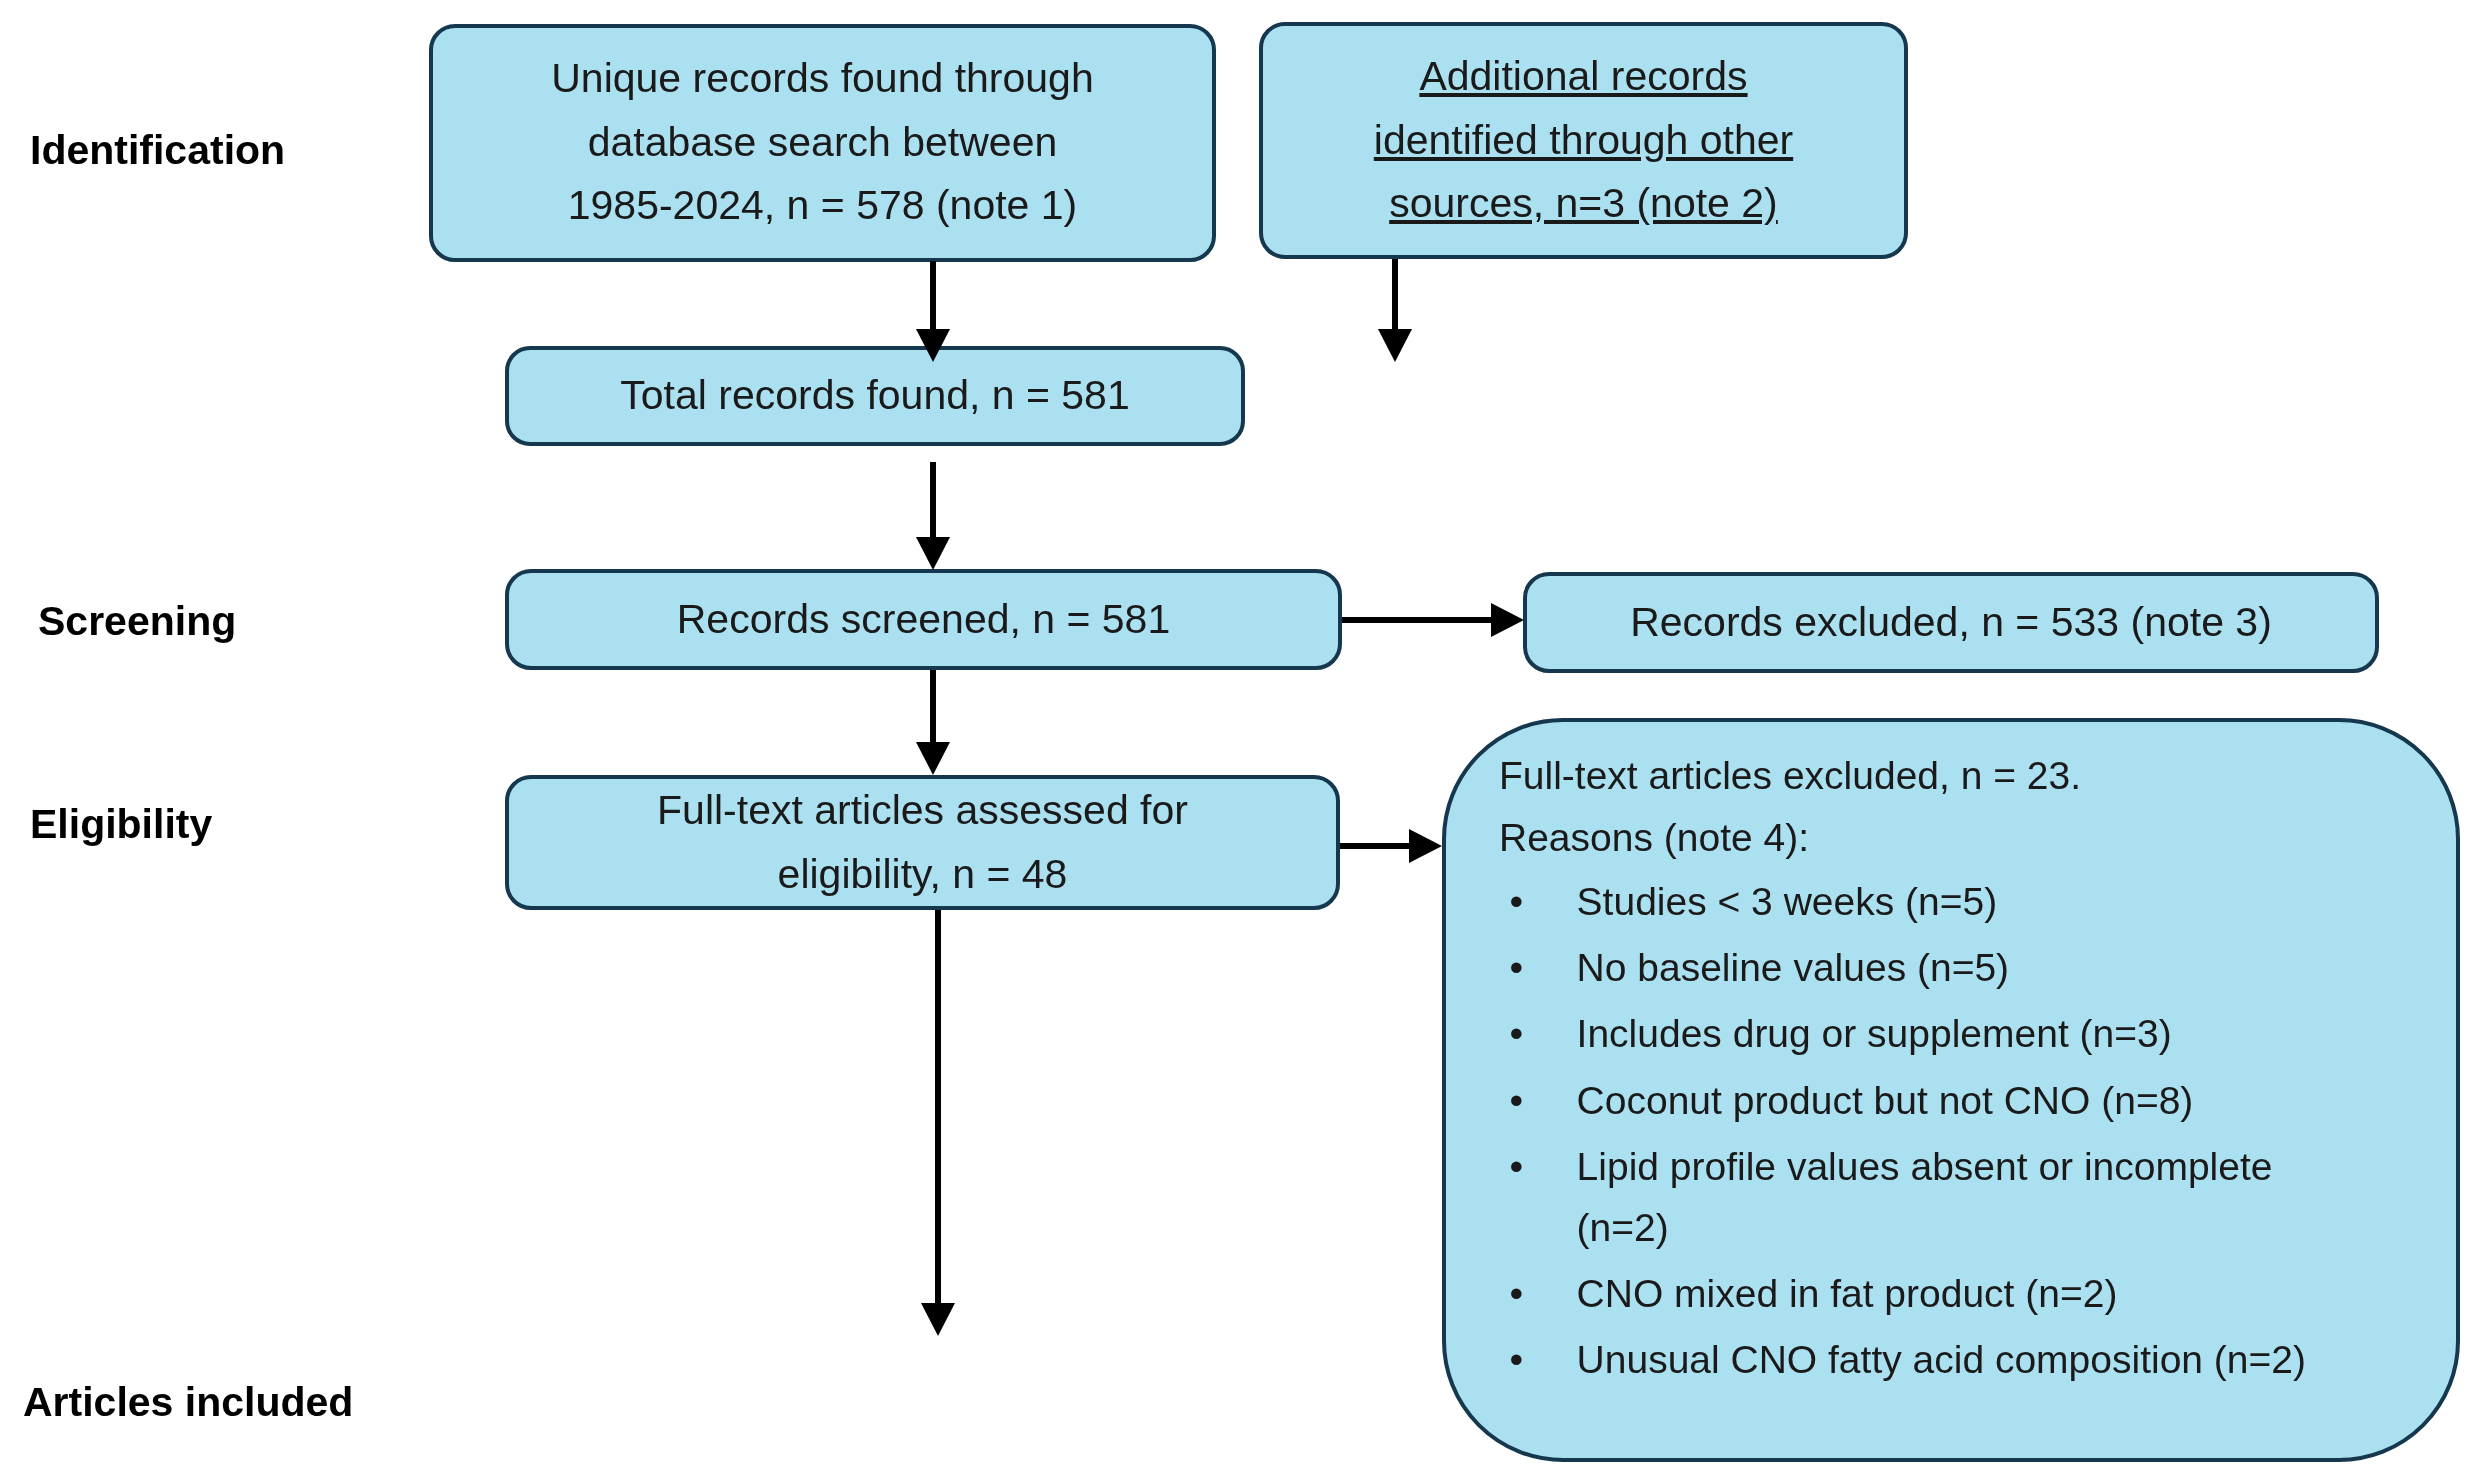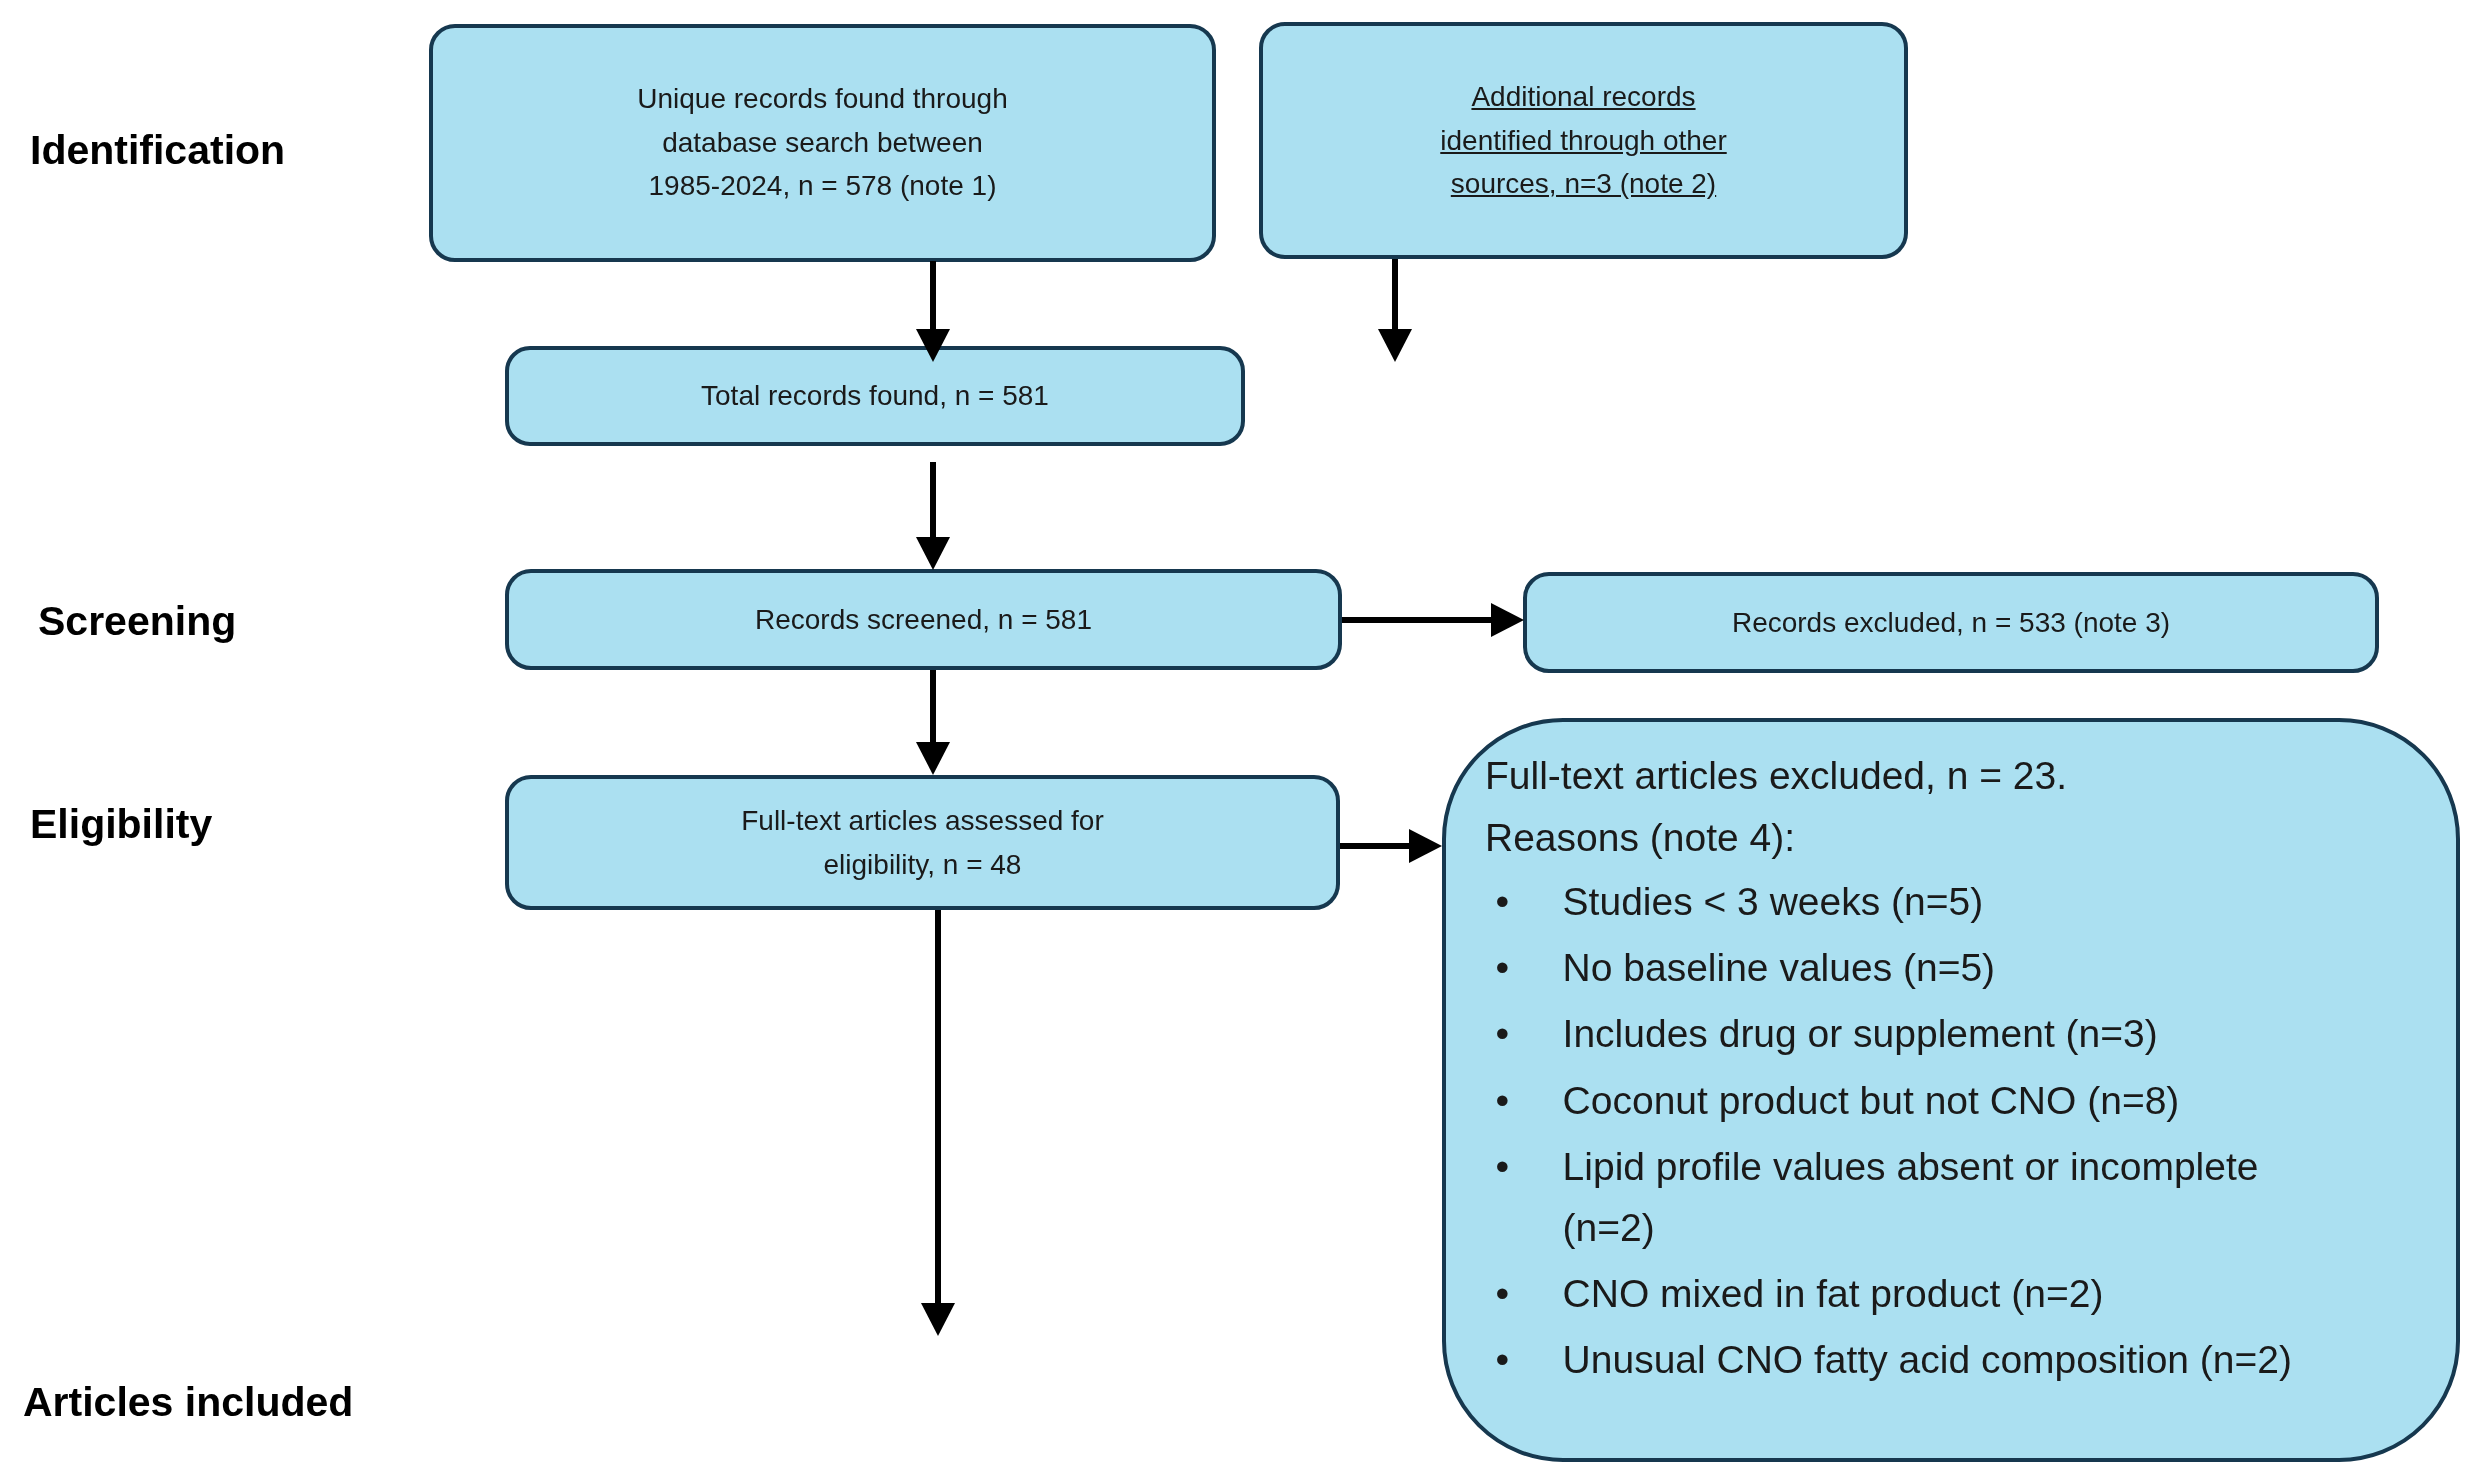--- a/index.html
+++ b/index.html
@@ -21,34 +21,34 @@
   .box {
     position:absolute;
     box-sizing:border-box;
     background:#abe0f1;
     border:4.5px solid #16384f;
     border-radius:26px;
     display:flex;
     align-items:center;
     justify-content:center;
     text-align:center;
-    font-size:28px;
+    font-size:41px;
     line-height:1.55;
     padding:7.6px 15px;
   }
   .box-text { white-space:pre-line; }
   .bigbox {
     position:absolute;
     box-sizing:border-box;
     background:#abe0f1;
     border:4.5px solid #16384f;
     border-radius:121px;
     font-size:39px;
     line-height:1.58;
-    padding:23px 42px 15px 39px;
+    padding:23px 42px 15px 53px;
     text-align:left;
   }
   .bigbox .heading { white-space:pre-line; margin-bottom:3px; }
   .reason-item { display:flex; margin-bottom:4.5px; }
   .reason-bullet { flex:none; width:67px; padding-left:10.6px; }
   .reason-text { max-width:772px; }
   .varrow { position:absolute; width:35px; }
   .varrow .shaft { position:absolute; left:50%; transform:translateX(-50%); top:0; width:6px; height:calc(100% - 30px); background:#000; }
   .varrow .head { position:absolute; bottom:0; left:50%; transform:translateX(-50%); width:0; height:0;
     border-left:17.4px solid transparent; border-right:17.4px solid transparent; border-top:33px solid #000; }

